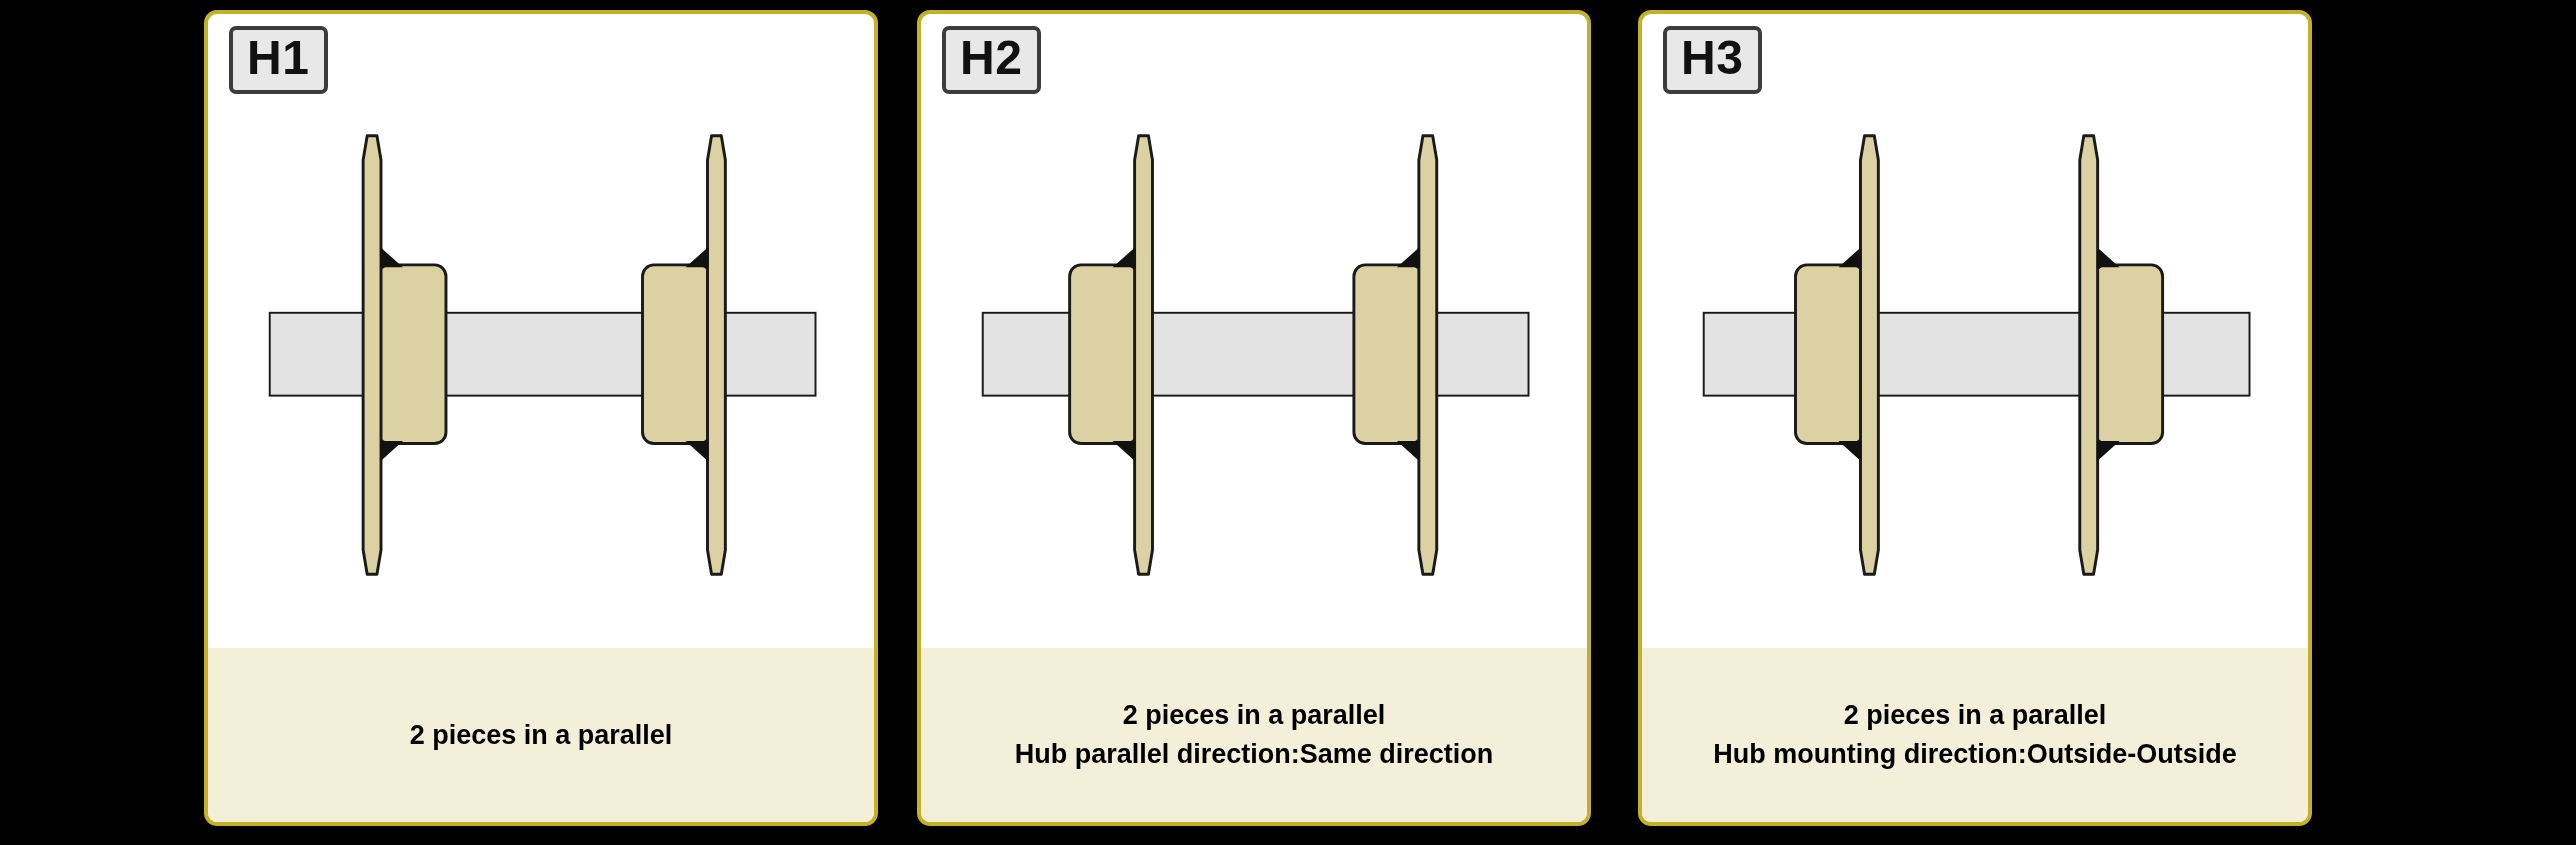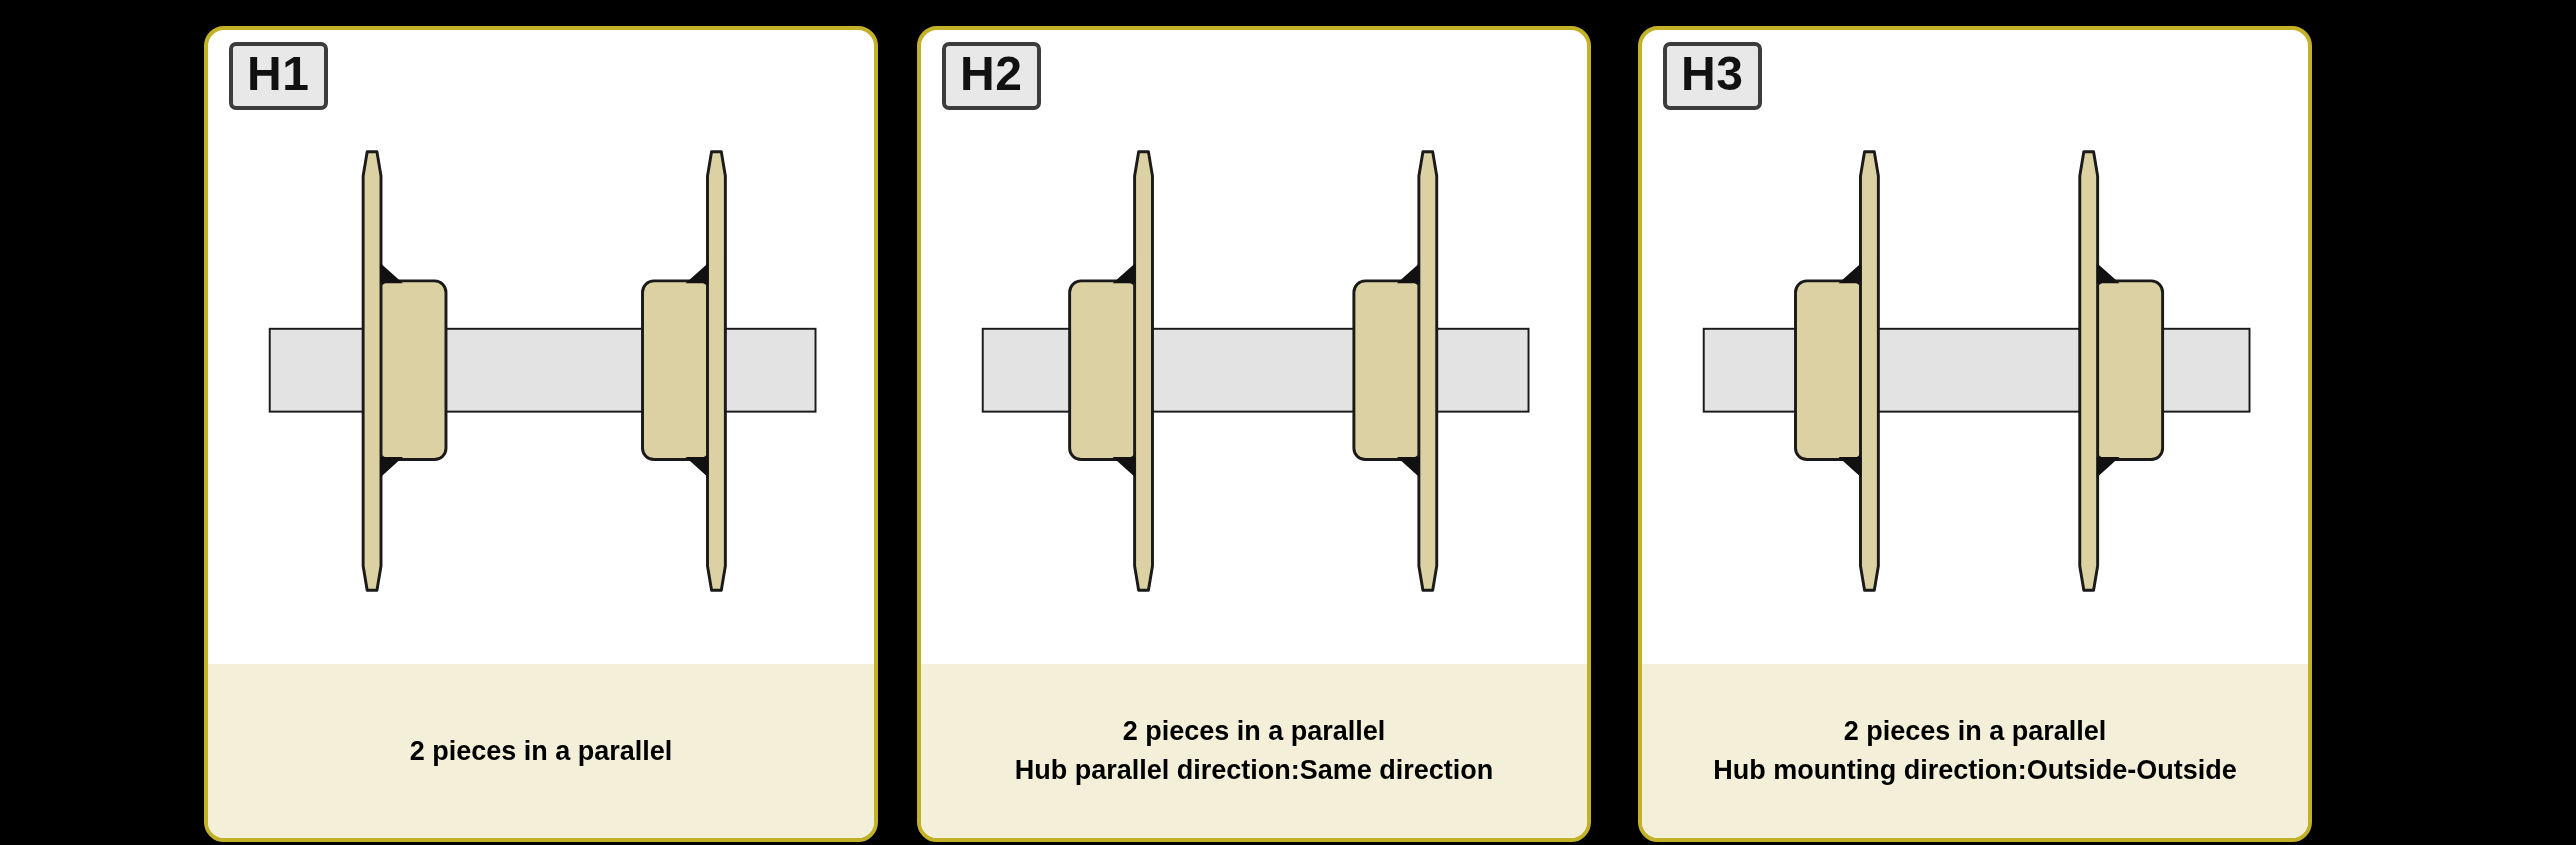--- a/index.html
+++ b/index.html
@@ -5,24 +5,24 @@
   html,body{
     margin:0;padding:0;
     background:#000;
     width:2576px;height:845px;
     position:relative;
     font-family:"Liberation Sans",sans-serif;
     -webkit-font-smoothing:antialiased;
   }
   .canvas{position:absolute;inset:0;}
   .panel{
-    position:absolute;top:26px;width:674px;height:816px;
+    position:absolute;top:10px;width:674px;height:816px;
     background:#ffffff;
     border:4.6px solid var(--panel-border,#c3b227);
-    border-radius:20px;
+    border-radius:13px;
     box-sizing:border-box;
     overflow:hidden;
   }
   .panel-1{left:204px;}
   .panel-2{left:917px;}
   .panel-3{left:1627px;margin-left:11px;}
   .badge{
     position:absolute;left:21px;top:11.6px;
     background:var(--badge-bg,#e8e8e8);
     border:4.1px solid var(--badge-border,#3c3c3c);

